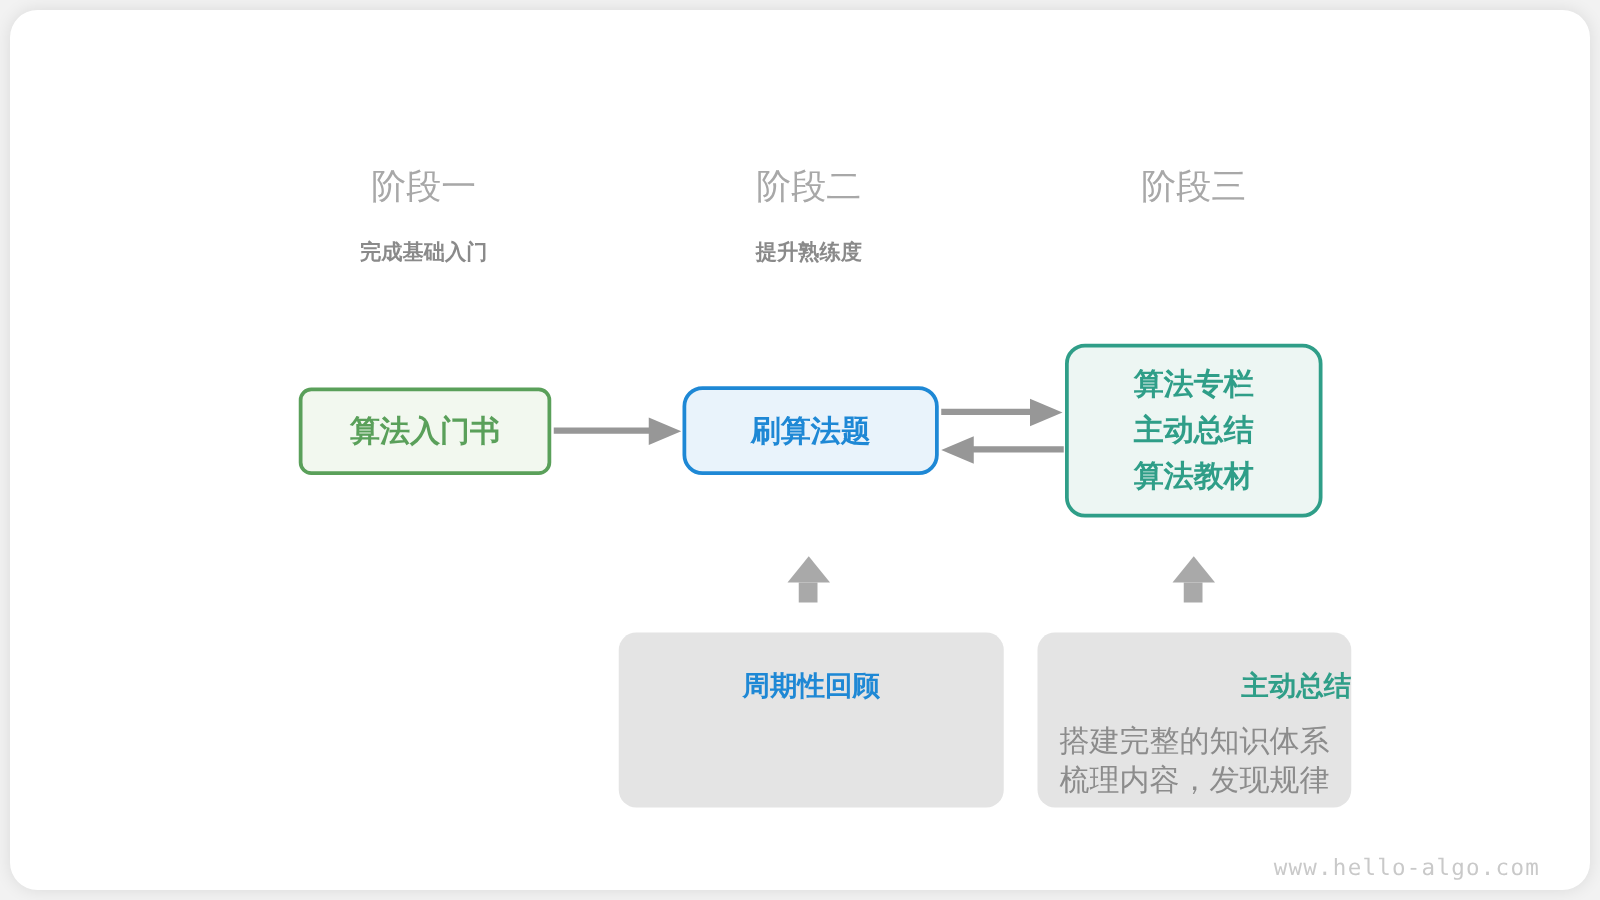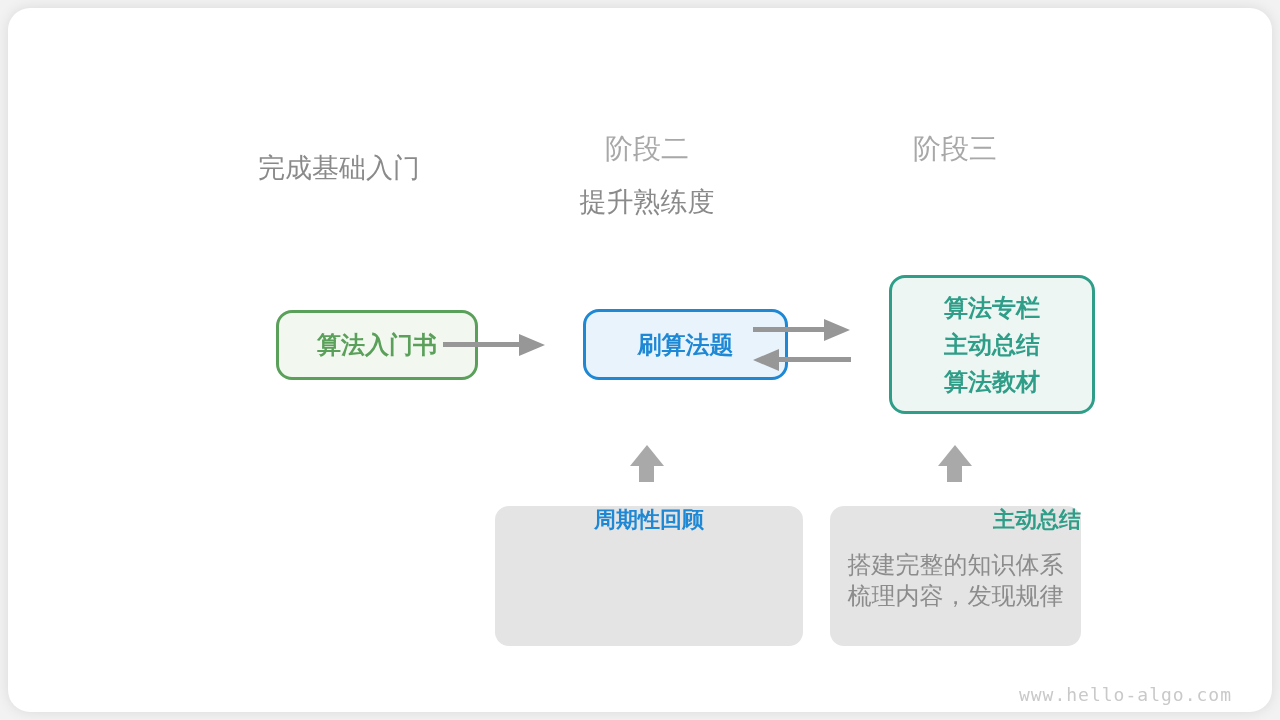--- a/index.html
+++ b/index.html
@@ -18,30 +18,30 @@
     overflow: hidden;
   }
   .page { position: relative; width: 1280px; height: 720px; }
   .card {
     position: absolute; left: 8px; top: 8px; width: 1264px; height: 704px;
     background: #ffffff; border-radius: 22px;
     box-shadow: 0 0 14px rgba(0,0,0,0.10);
   }
   .stage { position: absolute; width: 320px; text-align: center; top: 124px; }
   .stage-label { font-size: 28px; line-height: 34px; color: var(--stage-label); font-weight: 400; }
-  .stage-subtitle { margin-top: 22px; font-size: 27px; line-height: 28px; color: var(--stage-subtitle); font-weight: 400; }
+  .stage-subtitle { margin-top: 22px; font-size: 17px; line-height: 28px; color: var(--stage-subtitle); font-weight: 700; }
   .stage.s1 { left: 171px; } .stage.s2 { left: 479px; } .stage.s3 { left: 787px; }
 
   .node {
     position: absolute; border-radius: 16px; border: 3px solid;
     display: flex; flex-direction: column; align-items: center; justify-content: center;
-    font-weight: 700; font-size: 24px; margin-left: 37px;
+    font-weight: 700; font-size: 24px;
   }
   .node.green { left: 231px; top: 302px; width: 202px; height: 70px;
-    border-color: var(--green); background: var(--green-fill); color: var(--green); }
+    border-color: var(--green); background: var(--green-fill); color: var(--green); border-radius: 10px; }
   .node.blue { left: 538px; top: 301px; width: 205px; height: 71px;
     border-color: var(--blue); background: var(--blue-fill); color: var(--blue); }
   .node.teal { left: 844px; top: 267px; width: 206px; height: 139px;
     border-color: var(--teal); background: var(--teal-fill); color: var(--teal); }
   .node.teal .line { line-height: 37px; }
 
   .shaft { position: absolute; height: 5px; background: var(--arrow); }
   .head-right { position: absolute; width: 0; height: 0;
     border-top: 11px solid transparent; border-bottom: 11px solid transparent;
     border-left: 26px solid var(--arrow); }
@@ -49,21 +49,21 @@
     border-top: 11px solid transparent; border-bottom: 11px solid transparent;
     border-right: 26px solid var(--arrow); }
 
   .up-arrow-head { position: absolute; width: 0; height: 0;
     border-left: 17px solid transparent; border-right: 17px solid transparent;
     border-bottom: 21px solid var(--up-arrow); }
   .up-arrow-shaft { position: absolute; width: 15px; height: 16px; background: var(--up-arrow); }
 
   .callout {
     position: absolute; top: 498px; height: 140px; background: var(--gray-box);
-    border-radius: 14px; text-align: center; padding-top: 3px;
+    border-radius: 14px; text-align: center; padding-top: 32px;
   }
   .callout.c1 { left: 487px; width: 308px; }
   .callout.c2 { left: 822px; width: 251px; }
   .callout-title { font-size: 22px; line-height: 22px; font-weight: 700; }
   .callout.c1 .callout-title { color: var(--blue); }
   .callout.c2 .callout-title { color: var(--teal); text-align: right; }
   .callout-body { margin-top: 18px; font-size: 24px; line-height: 31px; color: var(--body-text); }
 
   .watermark {
     position: absolute; right: 40px; top: 676px;
@@ -71,20 +71,21 @@
     font-size: 18px; color: var(--watermark); letter-spacing: 1px;
   }
 </style>
 </head>
 <body>
 
 <div class="page">
   <div class="card">
 
     <div class="stage s1">
+      <div class="stage-label">阶段一</div>
       <div class="stage-subtitle">完成基础入门</div>
     </div>
     <div class="stage s2">
       <div class="stage-label">阶段二</div>
       <div class="stage-subtitle">提升熟练度</div>
     </div>
     <div class="stage s3">
       <div class="stage-label">阶段三</div>
     </div>
 

